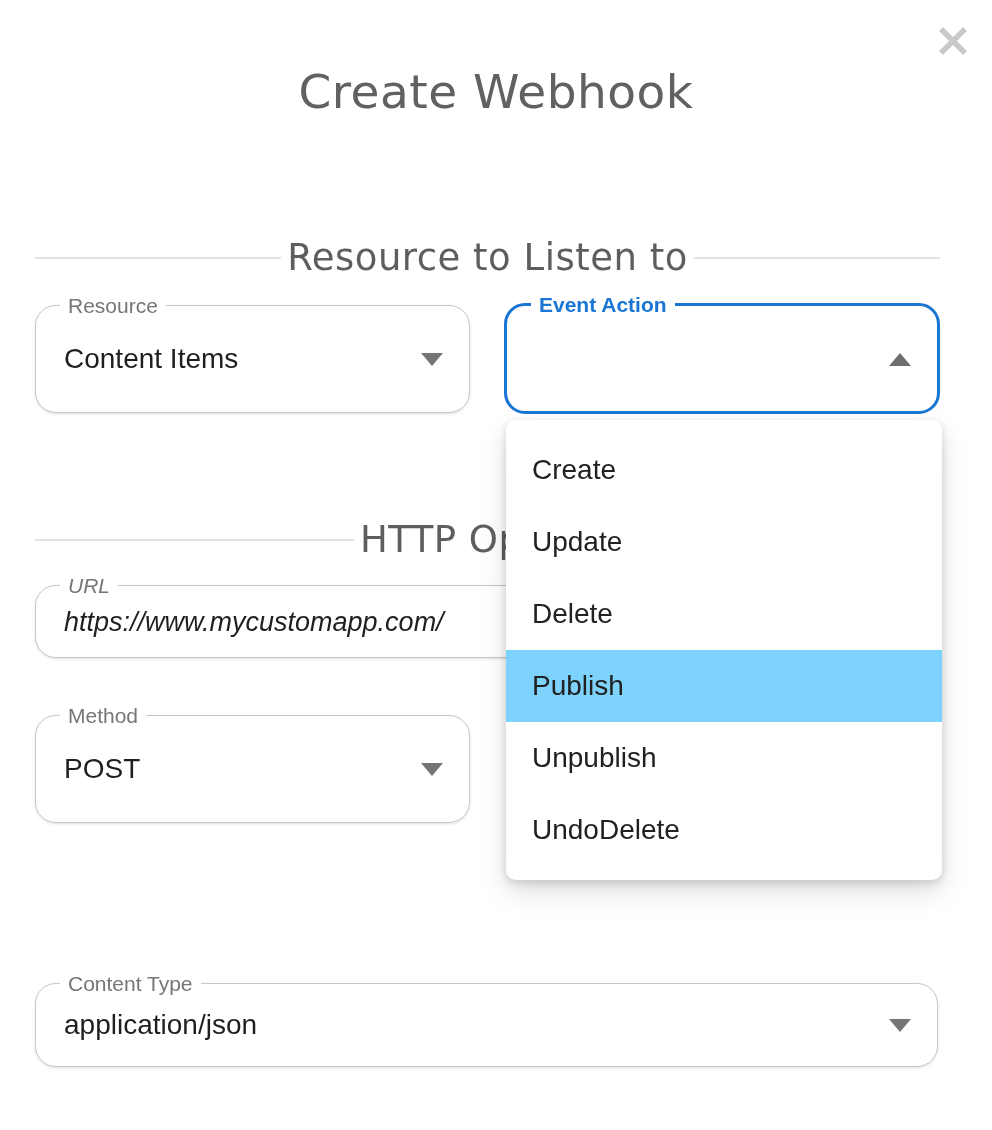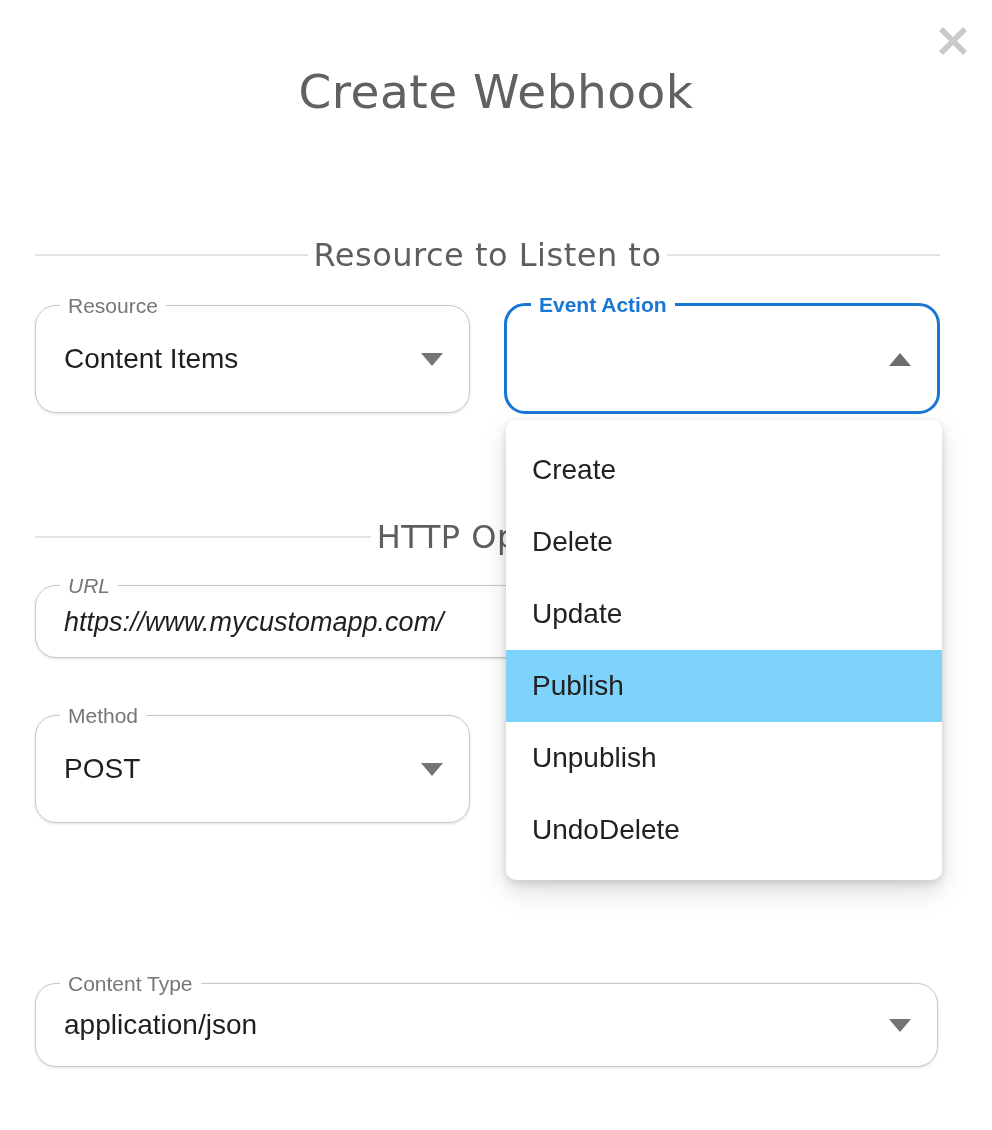--- a/index.html
+++ b/index.html
@@ -23,21 +23,21 @@
   .close-btn{
     position:absolute;top:18px;right:16px;
     width:46px;height:46px;cursor:pointer;
   }
 
   
   .section-header{
     position:absolute;left:35px;width:905px;
     display:flex;align-items:center;gap:6px;
     font-family:"DejaVu Sans","Liberation Sans",sans-serif;
-    font-size:32px;color:#5e5e5e;letter-spacing:0.5px;
+    font-size:37px;color:#5e5e5e;letter-spacing:0.5px;
     white-space:nowrap;
   }
   .section-header .hline{flex:1;height:2px;background:#e3e3e3;}
   #sec-resource{top:236px;}
   #sec-http{top:518px;}
 
   
   .field{
     position:absolute;background:#fff;
     border:1.5px solid #c8c8c8;border-radius:21px;
@@ -142,20 +142,20 @@
   </div>
 
   <div class="field" id="field-content-type">
     <span class="flabel">Content Type</span>
     <span class="fvalue">application/json</span>
     <span class="arrow-down"></span>
   </div>
 
   <div class="menu">
     <div class="menu-option">Create</div>
+    <div class="menu-option">Update</div>
     <div class="menu-option">Delete</div>
-    <div class="menu-option">Update</div>
     <div class="menu-option highlighted">Publish</div>
     <div class="menu-option">Unpublish</div>
     <div class="menu-option">UndoDelete</div>
   </div>
 
 </div>
 
 </body></html>

